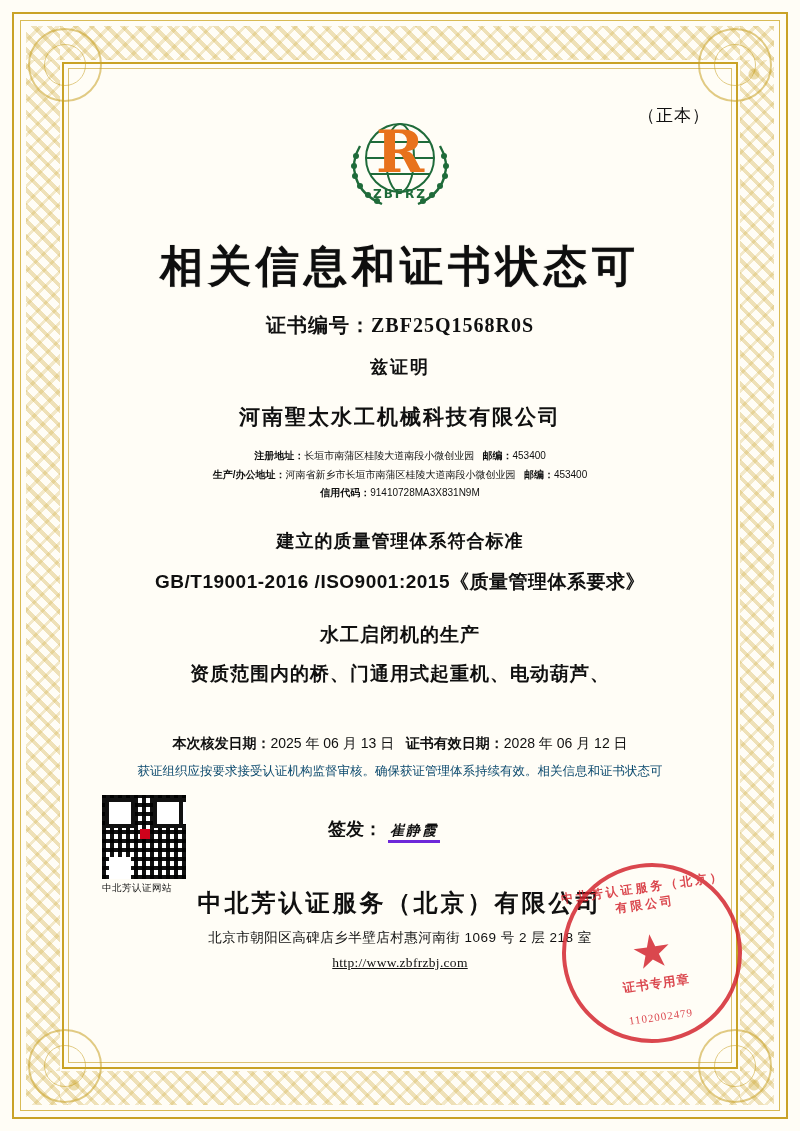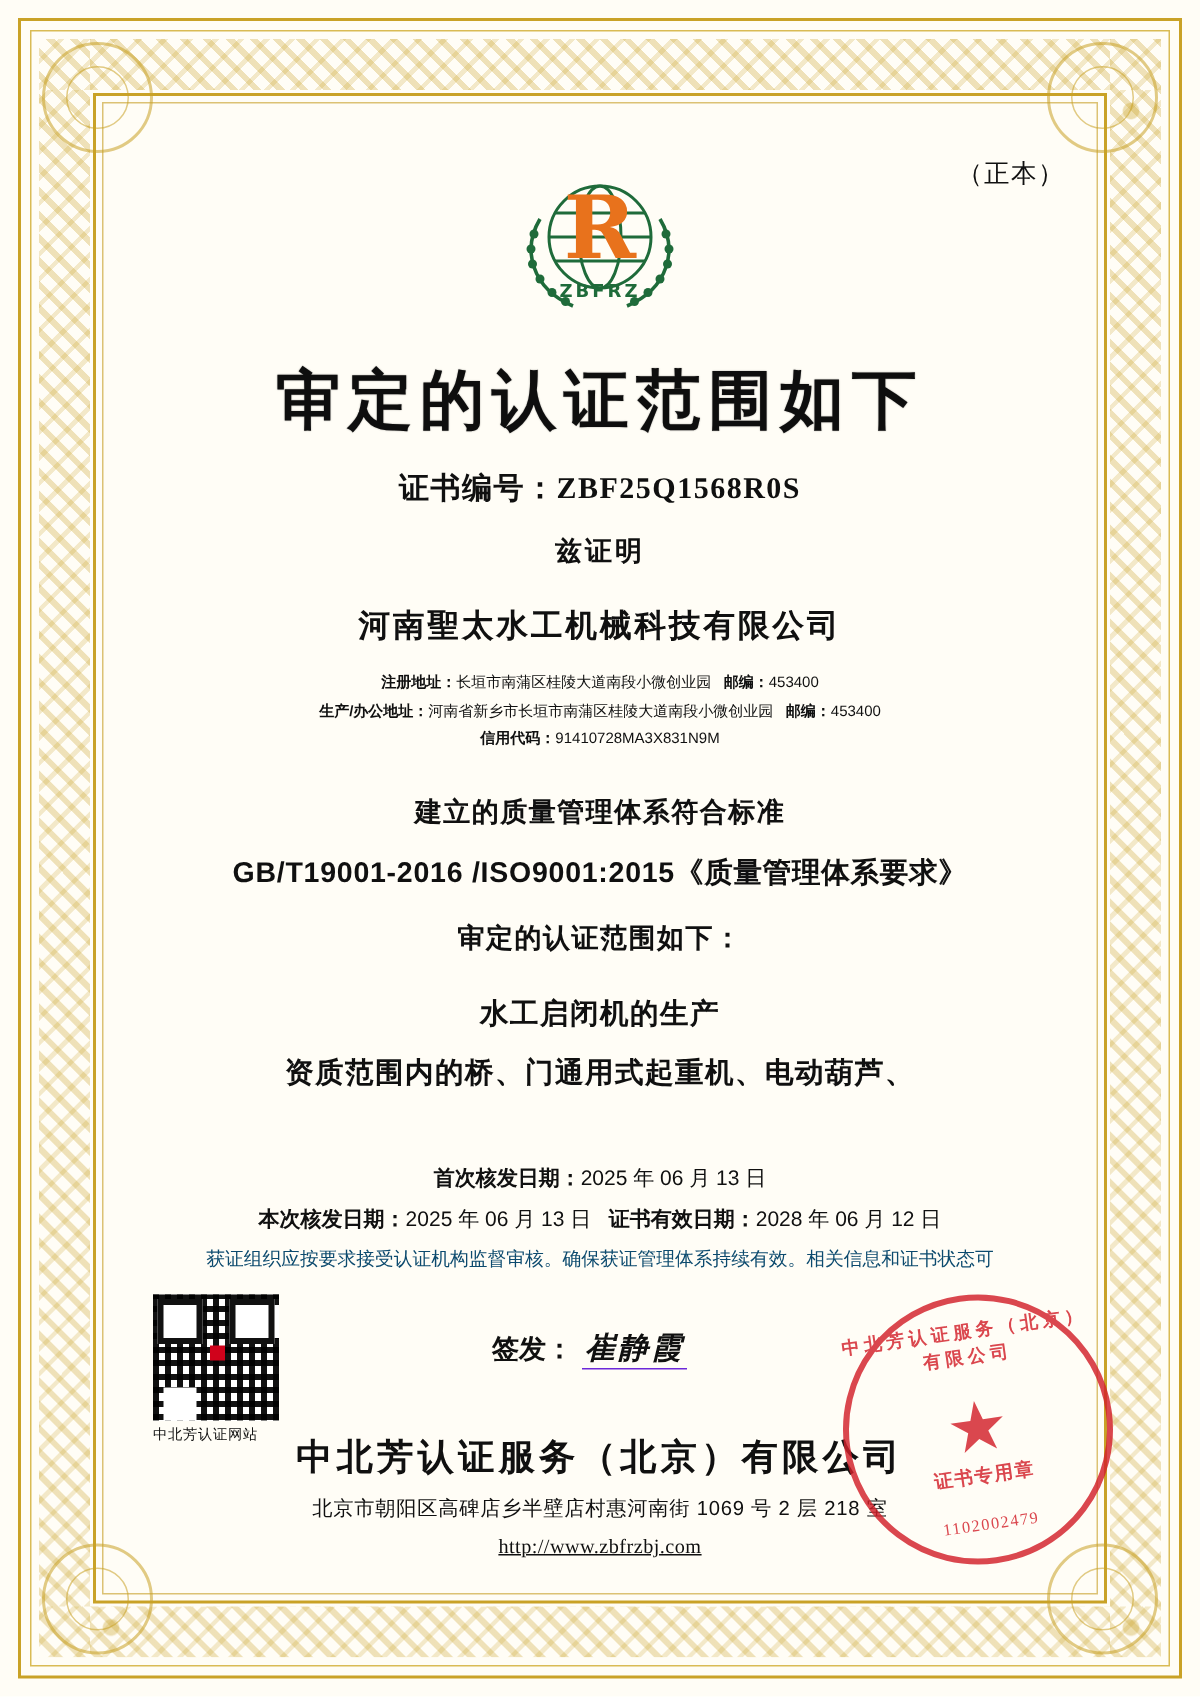--- a/index.html
+++ b/index.html
@@ -236,24 +236,24 @@
     position: absolute;
     left: 250px;
     top: 24px;
     font-size: 18px;
     font-weight: bold;
     white-space: nowrap;
   }
   .signature .sig-name {
     font-family: "DejaVu Serif", serif;
     font-style: italic;
-    font-size: 20px;
+    font-size: 14px;
     letter-spacing: 2px;
     margin-left: 6px;
-    border-bottom: 1px solid #6d28d9;
+    border-bottom: 3px solid #6d28d9;
     padding: 0 2px 2px;
   }
 
   
   .seal {
     position: absolute;
     right: 58px;
     bottom: 88px;
     width: 172px;
     height: 172px;
@@ -361,21 +361,21 @@
           <circle cx="109" cy="70" r="3"></circle>
             <circle cx="104" cy="80" r="3"></circle>
           <circle cx="96" cy="89" r="3"></circle>
             <circle cx="87" cy="95" r="3"></circle>
         </g>
         <text x="64" y="66" text-anchor="middle" font-family="DejaVu Serif, serif" font-size="58" font-weight="bold" fill="#e8721c">R</text>
         <text x="64" y="92" text-anchor="middle" font-family="DejaVu Sans, sans-serif" font-size="12" font-weight="bold" letter-spacing="2" fill="#1f6b3a">ZBFRZ</text>
       </svg>
     </div>
 
-    <div class="main-title">审定的认证范围如下</div>
+    <div class="main-title">相关信息和证书状态可</div>
 
     <div class="cert-no">
       <span>证书编号：</span><span class="num">ZBF25Q1568R0S</span>
     </div>
 
     <div class="hereby">兹证明</div>
 
     <div class="company">河南聖太水工机械科技有限公司</div>
 
     <div class="addr-block">
@@ -388,32 +388,28 @@
         &nbsp;&nbsp;<span class="lbl">邮编：</span><span>453400</span>
       </div>
       <div class="row">
         <span class="lbl">信用代码：</span><span>91410728MA3X831N9M</span>
       </div>
     </div>
 
     <div class="std-block">
       <div class="std-line-1">建立的质量管理体系符合标准</div>
       <div class="std-line-2">GB/T19001-2016 /ISO9001:2015《质量管理体系要求》</div>
-      <div class="std-line-3">审定的认证范围如下：</div>
     </div>
 
     <div class="scope">
       <div>水工启闭机的生产</div>
       <div>资质范围内的桥、门通用式起重机、电动葫芦、</div>
     </div>
 
     <div class="dates">
-      <div class="d-row">
-        <span class="b">首次核发日期：</span><span>2025 年 06 月 13 日</span>
-      </div>
       <div class="d-row">
         <span class="b">本次核发日期：</span><span>2025 年 06 月 13 日</span>
         &nbsp;&nbsp;<span class="b">证书有效日期：</span><span>2028 年 06 月 12 日</span>
       </div>
     </div>
 
     <div class="note">
       <div>获证组织应按要求接受认证机构监督审核。确保获证管理体系持续有效。相关信息和证书状态可</div>
     </div>
 

